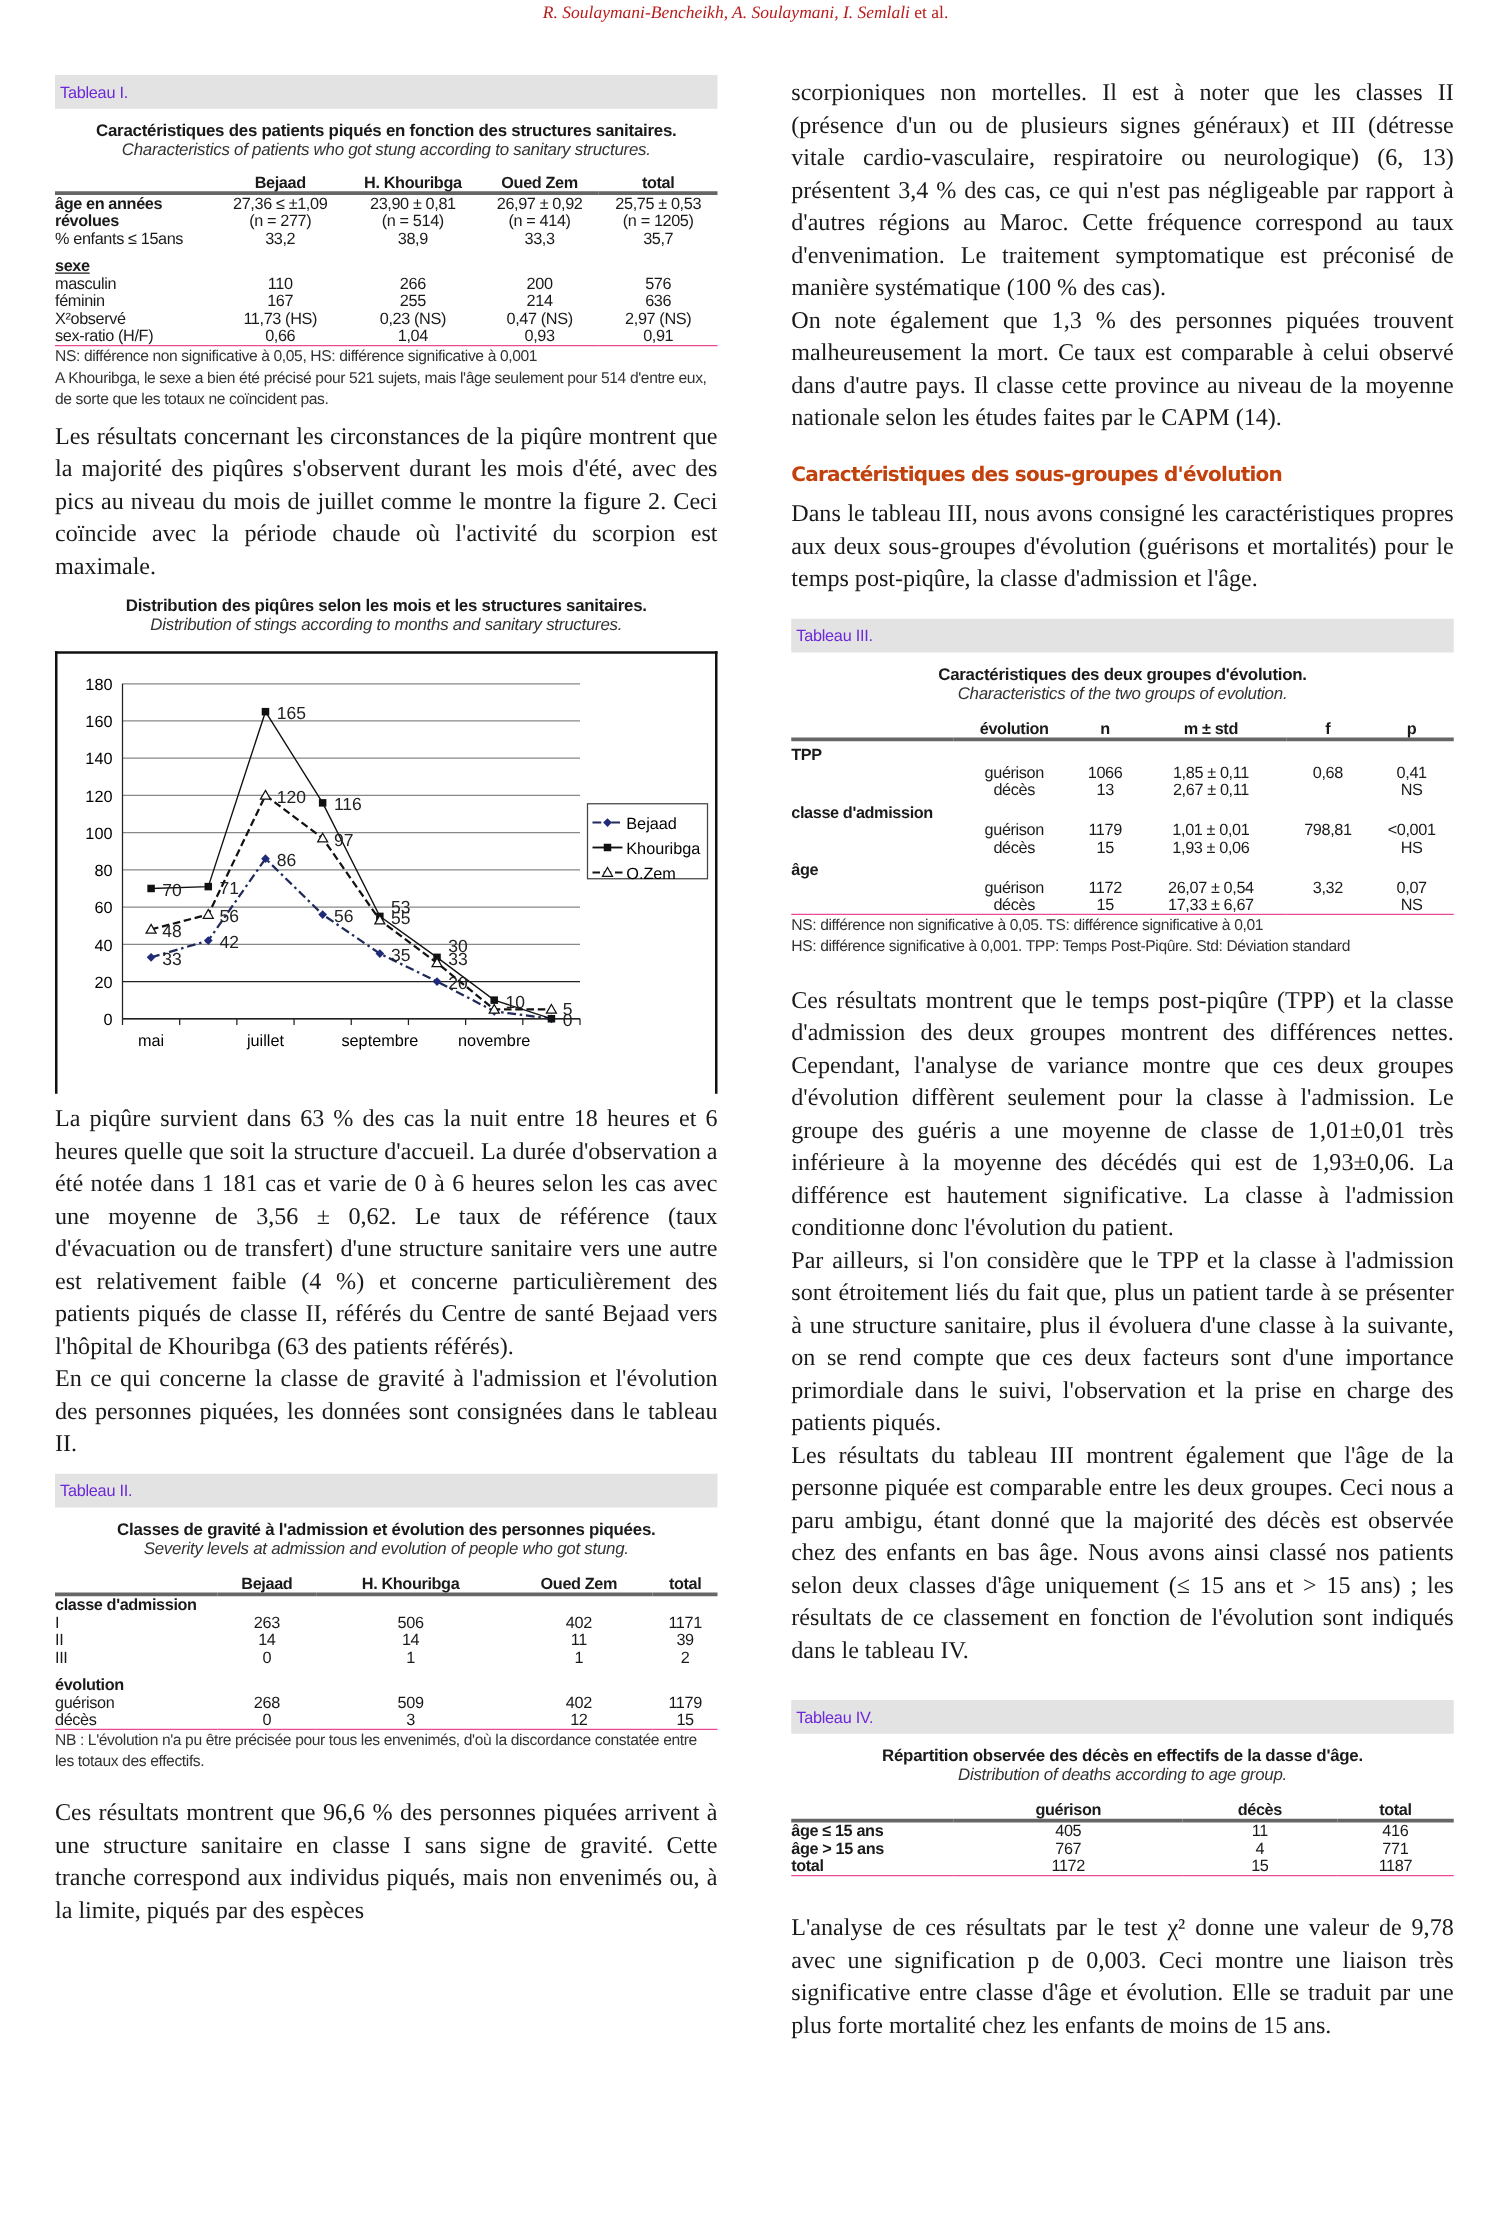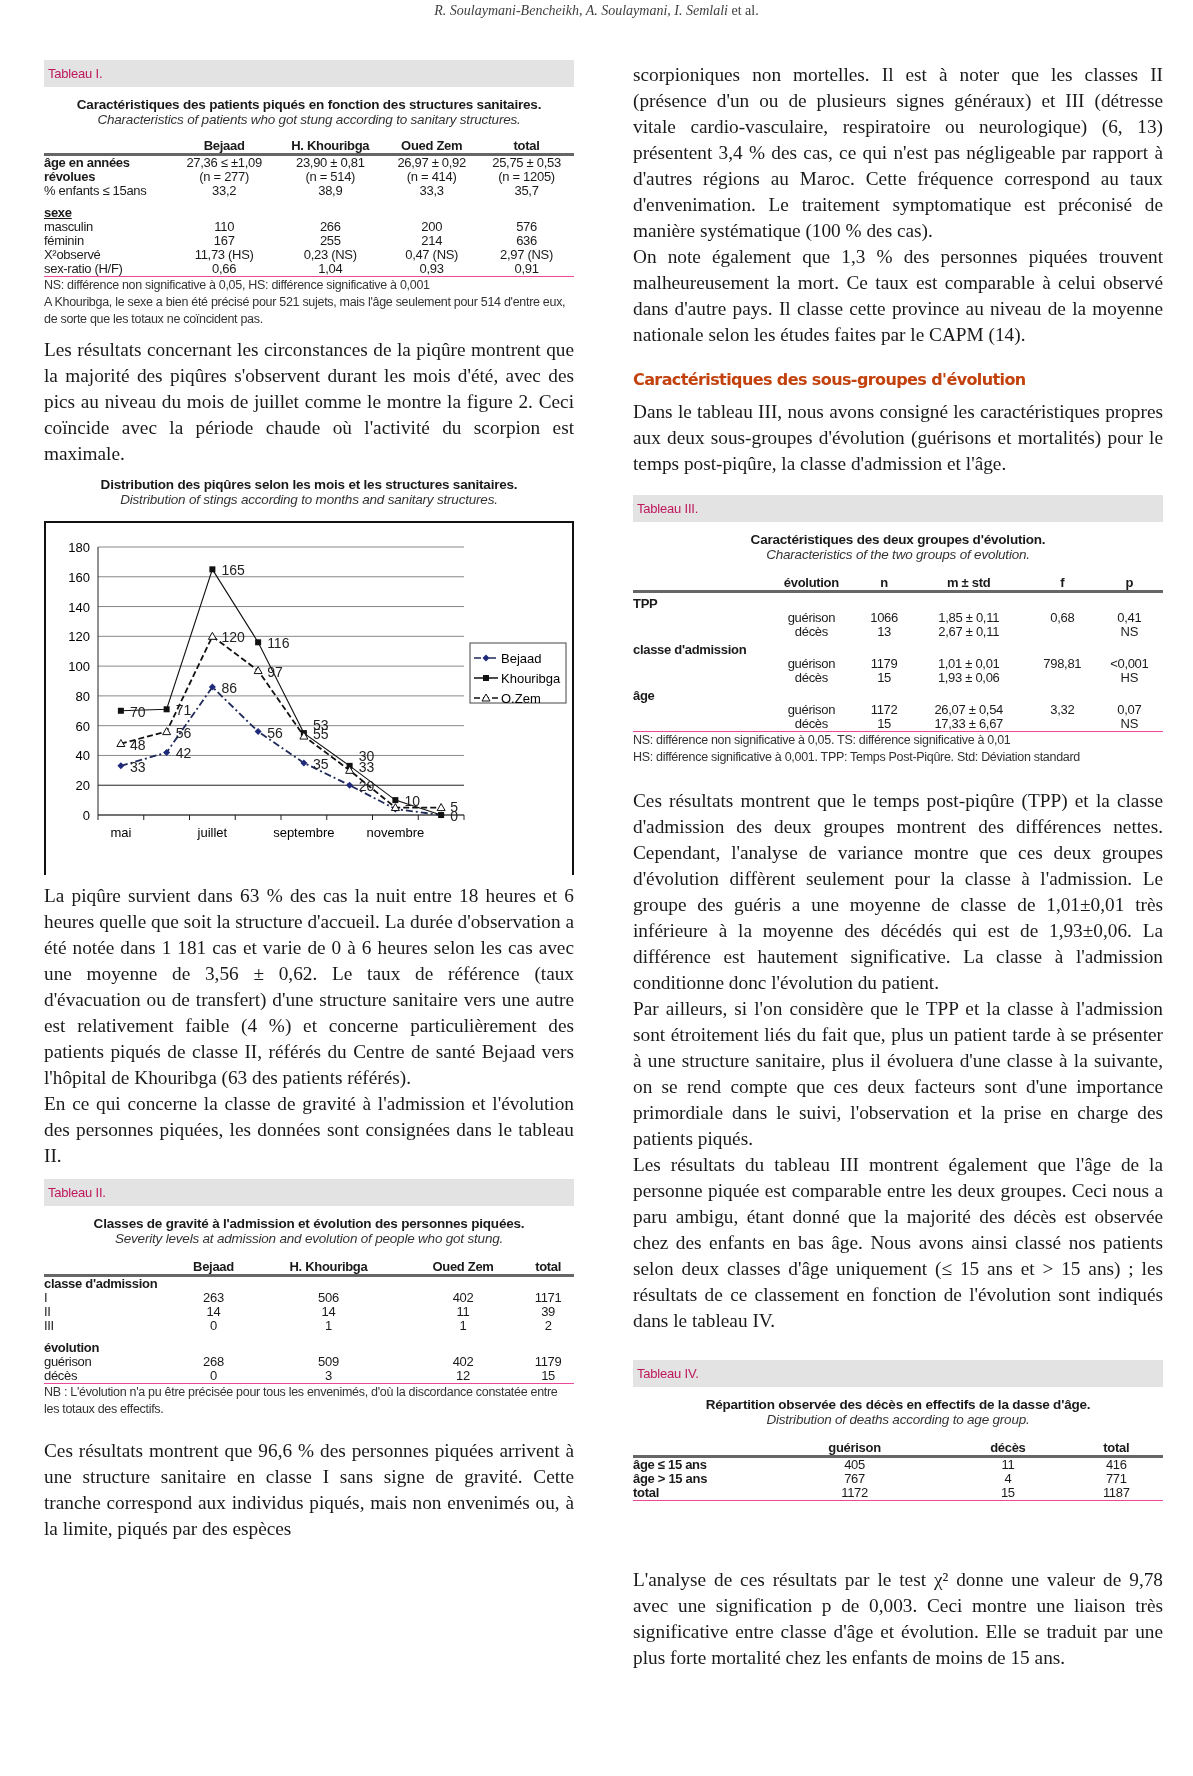--- a/index.html
+++ b/index.html
@@ -1,22 +1,22 @@
 <!DOCTYPE html>
 <html><head>
 <meta charset="utf-8">
 <style>
   html,body{margin:0;padding:0;background:#fff;}
   body{width:1193px;height:1776px;position:relative;overflow:hidden;color:#1a1a1a;}
-  #running-head{position:absolute;top:3px;left:0;width:1193px;text-align:center;font-family:"Liberation Serif",serif;font-style:italic;font-size:14px;color:#404040;}
+  #running-head{position:absolute;top:3px;left:0;width:1193px;text-align:center;font-family:"Liberation Serif",serif;font-style:italic;font-size:14px;color:#b91c1c;}
   #running-head .etal{font-style:normal;}
   .col{position:absolute;width:530px;}
   #col-left{left:44px;top:60px;}
   #col-right{left:633px;top:62px;}
-  .bar{background:#e3e3e3;height:27px;line-height:27px;padding-left:4px;font-family:"Liberation Sans",sans-serif;font-size:13px;color:#be185d;letter-spacing:-0.2px;}
+  .bar{background:#e3e3e3;height:27px;line-height:27px;padding-left:4px;font-family:"Liberation Sans",sans-serif;font-size:13px;color:#6d28d9;letter-spacing:-0.2px;}
   .cap-fr{text-align:center;font-family:"Liberation Sans",sans-serif;font-weight:bold;font-size:13.5px;margin-top:8px;letter-spacing:-0.2px;}
   .cap-en{text-align:center;font-family:"Liberation Sans",sans-serif;font-style:italic;font-size:13.5px;color:#333;letter-spacing:-0.2px;}
   table.t{width:100%;border-collapse:collapse;font-family:"Liberation Sans",sans-serif;font-size:13px;line-height:14px;letter-spacing:-0.3px;}
   table.t th{font-weight:bold;text-align:center;padding:0;border-bottom:3px solid #666;height:20px;vertical-align:bottom;}
   table.t td{padding:0;text-align:center;white-space:nowrap;}
   table.t td.l{text-align:left;}
   table.t td.b{font-weight:bold;}
   table.t tr.last td{border-bottom:1px solid #ec4899;}
   .note{font-family:"Liberation Sans",sans-serif;font-size:12.5px;line-height:17px;color:#333;letter-spacing:-0.3px;}
   .para{font-family:"Liberation Serif",serif;font-size:19.3px;line-height:26px;text-align:justify;margin:0;}
@@ -400,14 +400,14 @@
         </tr>
         <tr class="last">
           <td class="l b">total</td>
           <td>1172</td>
           <td>15</td>
           <td>1187</td>
         </tr>
       </tbody>
   </table>
 
-  <p class="para" style="margin-top:66px">L'analyse de ces résultats par le test χ² donne une valeur de 9,78 avec une signification p de 0,003. Ceci montre une liaison très significative entre classe d'âge et évolution. Elle se traduit par une plus forte mortalité chez les enfants de moins de 15 ans.</p>
+  <p class="para" style="margin-top:29px">L'analyse de ces résultats par le test χ² donne une valeur de 9,78 avec une signification p de 0,003. Ceci montre une liaison très significative entre classe d'âge et évolution. Elle se traduit par une plus forte mortalité chez les enfants de moins de 15 ans.</p>
 </div>
 
 </body></html>

